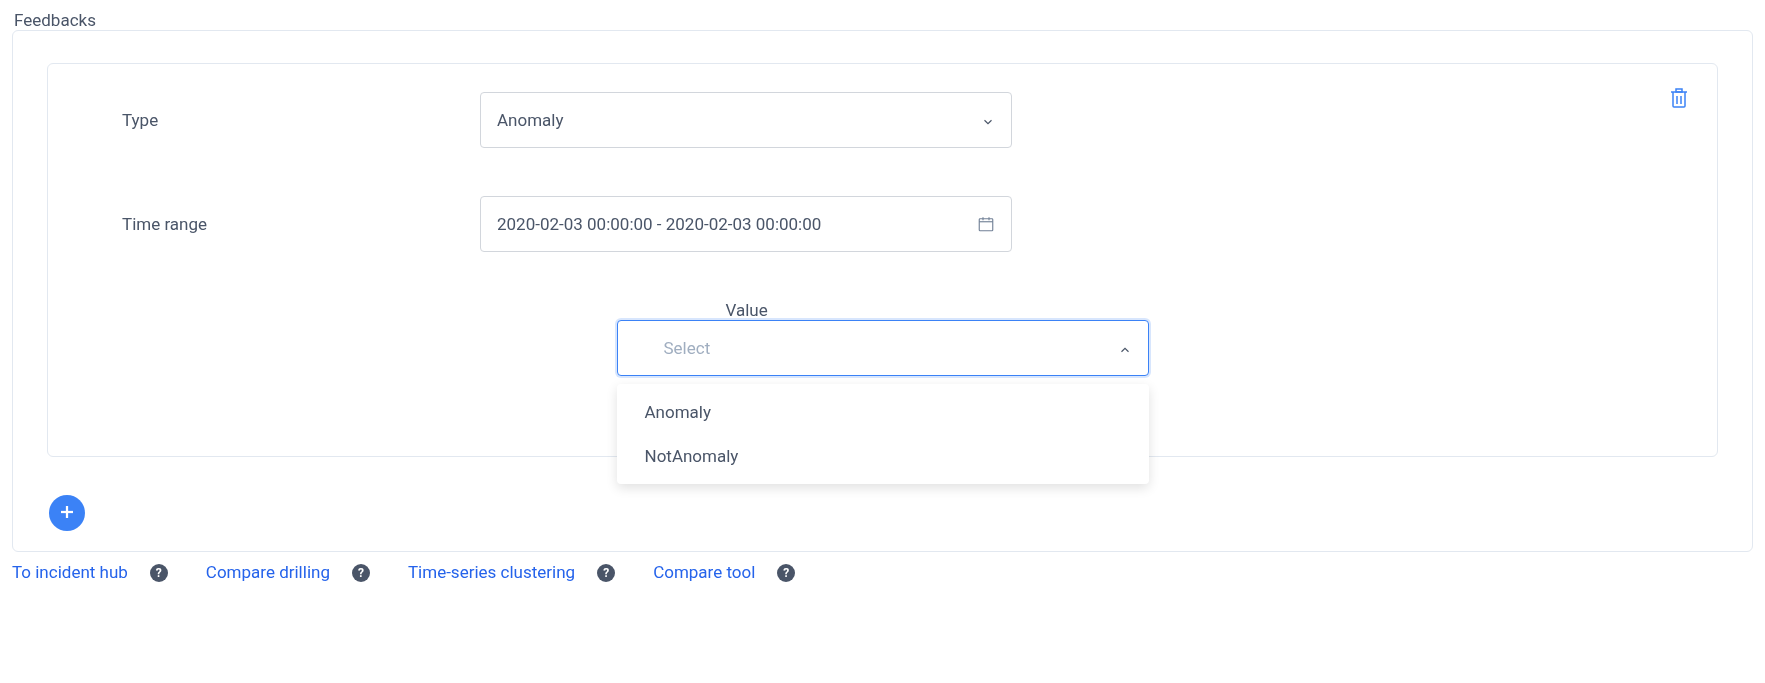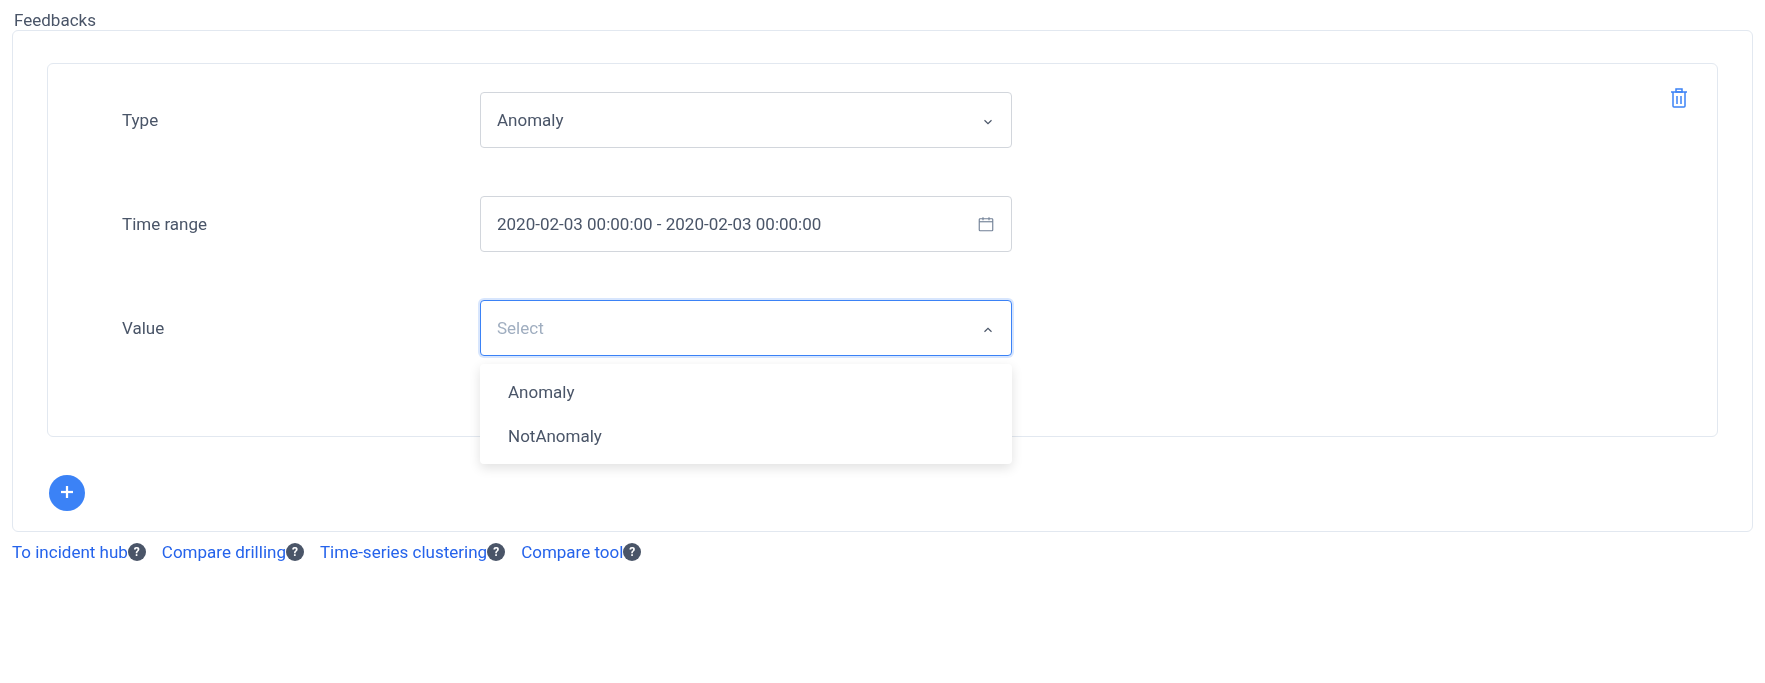--- a/index.html
+++ b/index.html
@@ -63,20 +63,21 @@
       font-size: 17px;
       cursor: pointer;
       position: relative;
     }
     .select-control.active {
       border: 1px solid #3b82f6;
       box-shadow: 0 0 0 2px rgba(59,130,246,0.2);
     }
     .select-placeholder {
       color: #a0aec0;
+      margin-left: 30px;
     }
     .chevron-icon {
       width: 14px;
       height: 14px;
       flex-shrink: 0;
     }
     .chevron-icon svg {
       width: 100%;
       height: 100%;
       stroke: #4a5568;
@@ -147,22 +148,22 @@
     .add-button svg {
       width: 18px;
       height: 18px;
       stroke: #fff;
       stroke-width: 3;
       fill: none;
     }
     .footer-links {
       margin-top: 10px;
       display: flex;
-      align-items: center;
-      gap: 0;
+      align-items: flex-end;
+      gap: 22px;
       font-size: 17px;
     }
     .footer-link {
       color: #2563eb;
       text-decoration: none;
       cursor: pointer;
     }
     .help-icon {
       width: 18px;
       height: 18px;
@@ -222,21 +223,21 @@
           <svg viewBox="0 0 24 24">
               <rect x="3" y="5" width="18" height="16" rx="1"></rect>
               <line x1="3" y1="9" x2="21" y2="9"></line>
               <line x1="8" y1="3" x2="8" y2="7"></line>
               <line x1="16" y1="3" x2="16" y2="7"></line>
             </svg>
         </span>
       </div>
     </div>
 
-    <div class="form-row" style="margin-bottom:0;">
+    <div class="form-row" style="margin-bottom:0;flex-direction:column;">
       <div class="form-label">Value</div>
       <div class="value-row-wrapper">
         <div class="select-control active">
           <span class="select-placeholder">Select</span>
           <span class="chevron-icon">
             <svg viewBox="0 0 24 24">
                 <polyline points="6 15 12 9 18 15"></polyline>
               </svg>
           </span>
         </div>

